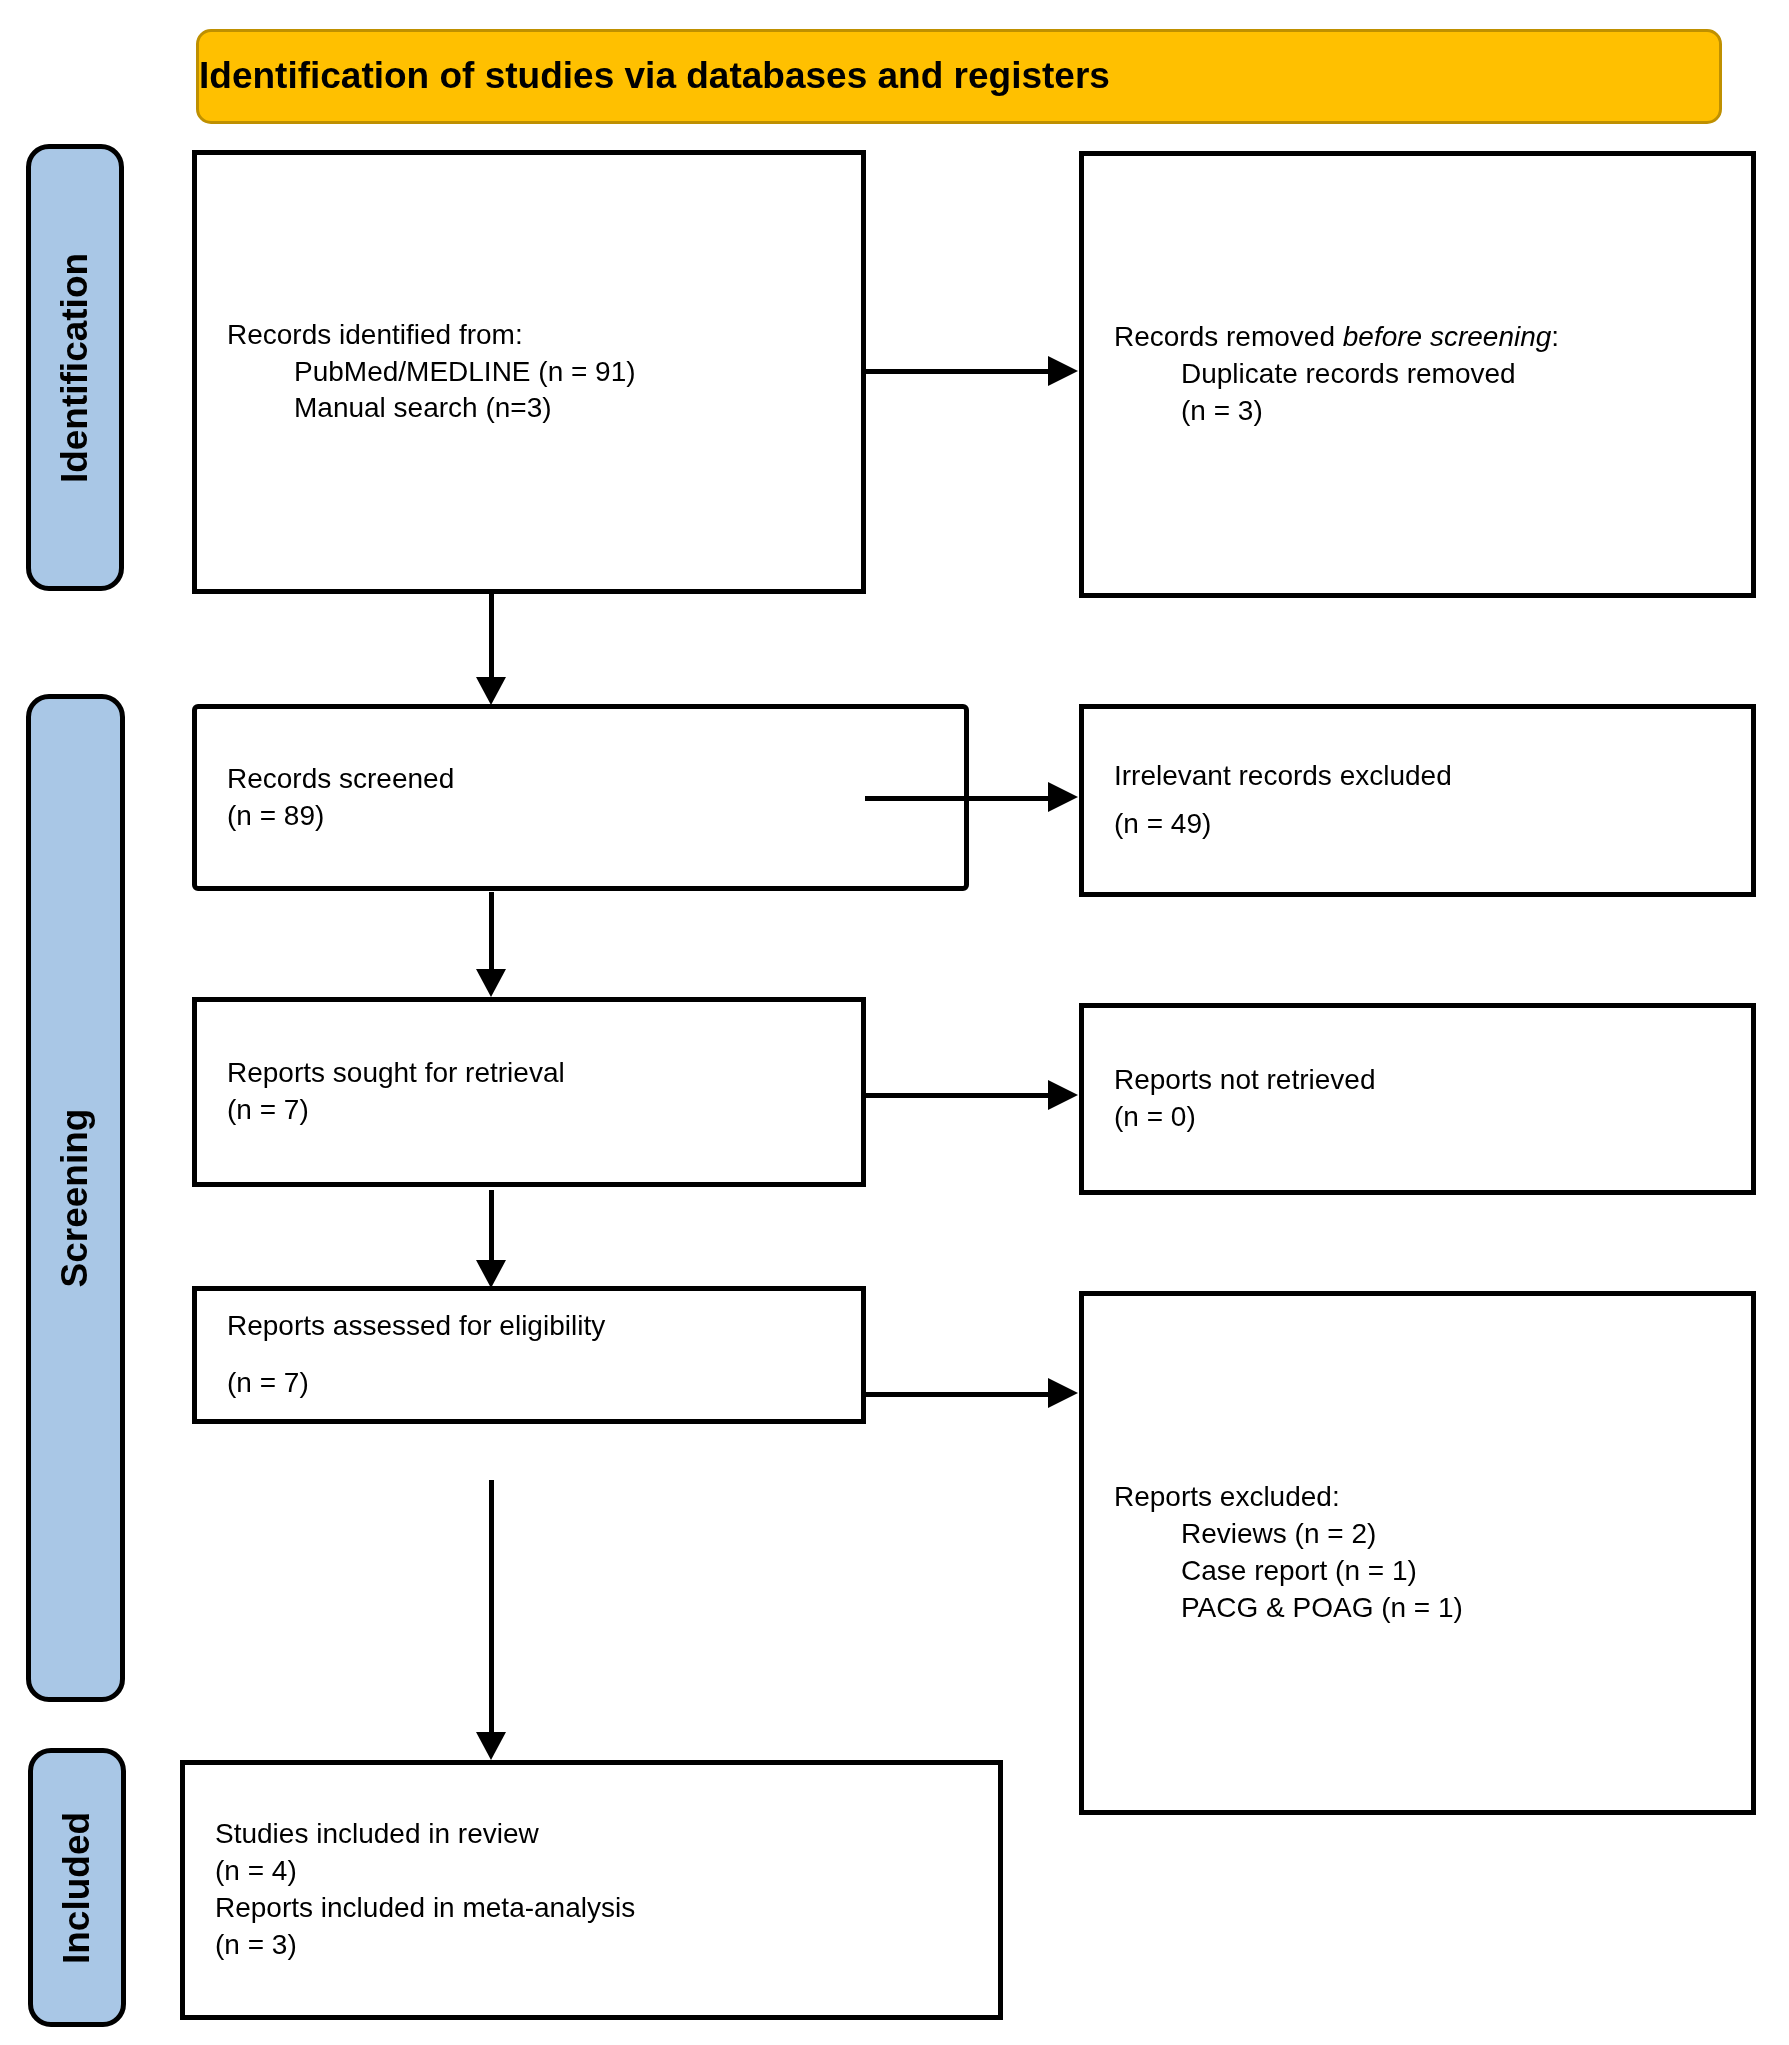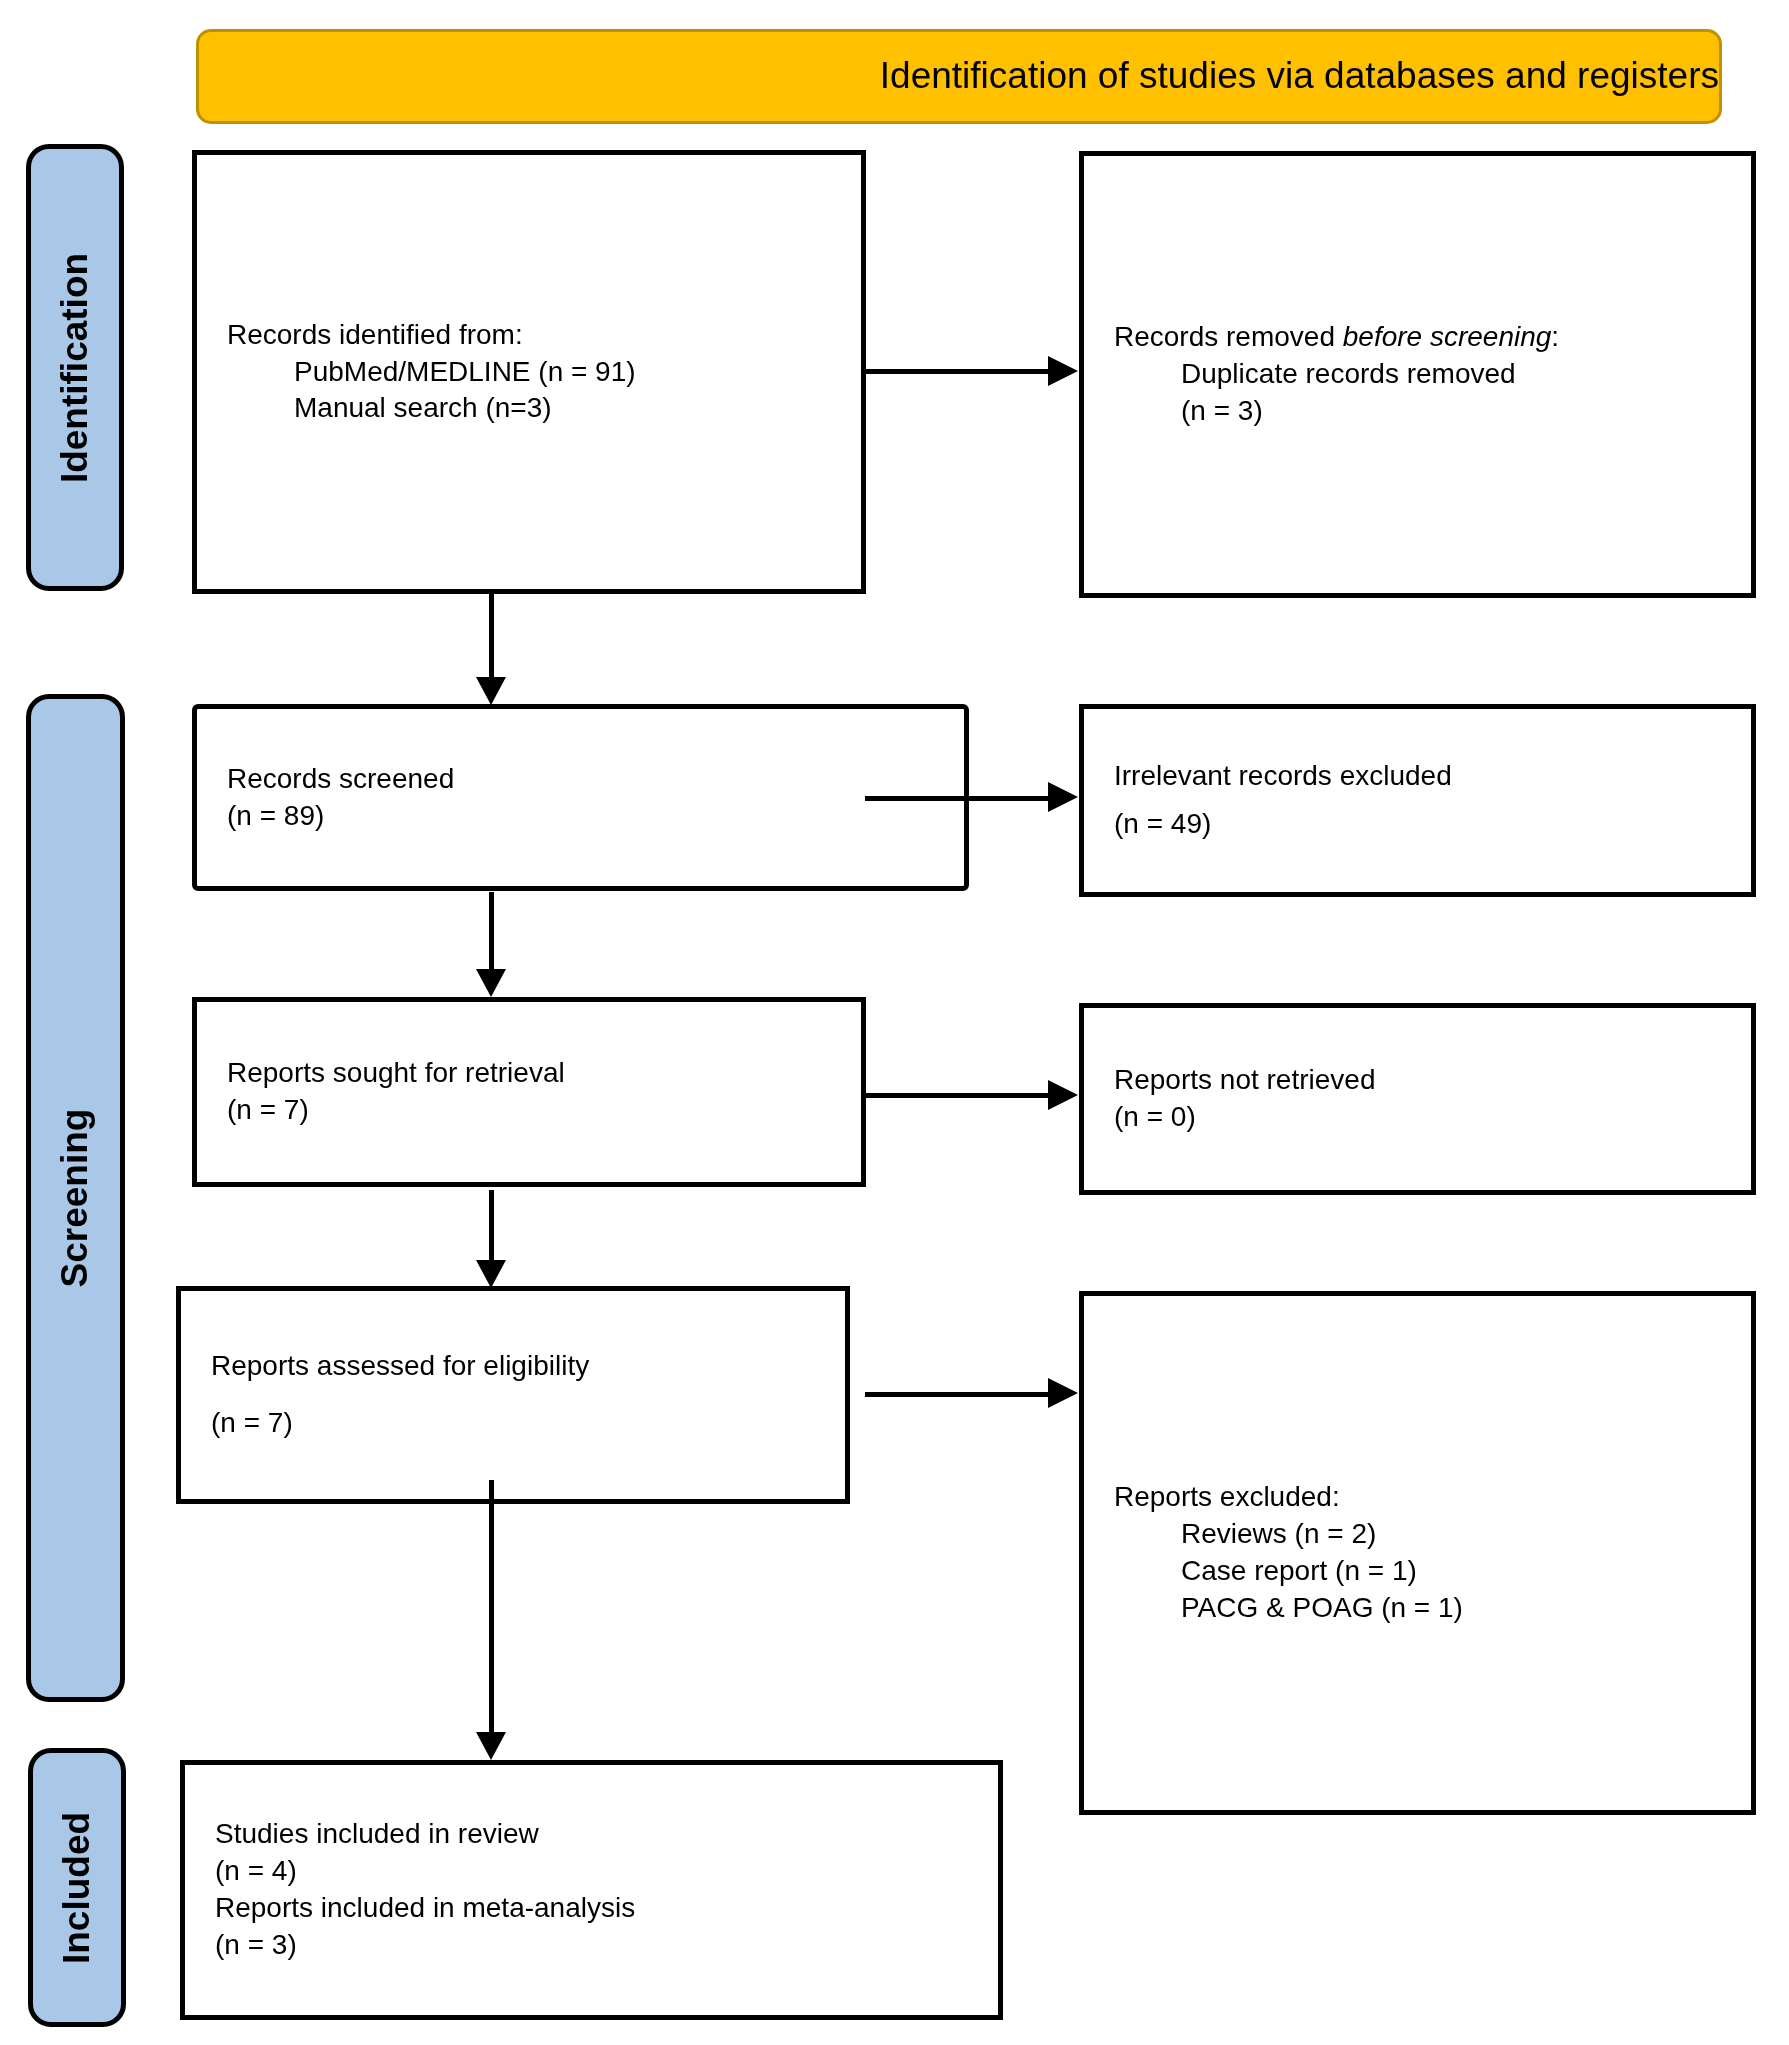--- a/index.html
+++ b/index.html
@@ -10,22 +10,22 @@
     font-family:"Liberation Sans", sans-serif;
     color:#000000;
   }
   
   .banner{
     position:absolute;left:196px;top:28.5px;width:1526px;height:95px;
     background:#FFC000;
     border:3.5px solid #BF9000;
     border-radius:15px;
     box-sizing:border-box;
-    display:flex;align-items:center;justify-content:flex-end;
-    font-size:37px;font-weight:normal;
+    display:flex;align-items:center;justify-content:flex-start;
+    font-size:37px;font-weight:bold;
   }
   
   .stage{
     position:absolute;
     background:#A9C7E6;
     border:5.2px solid #000000;
     border-radius:23px;
     box-sizing:border-box;
     display:flex;align-items:center;justify-content:center;
     overflow:hidden;
@@ -50,21 +50,21 @@
   }
   .box .line{white-space:nowrap;}
   .box .line.indent{margin-left:67px;}
   .box .line em{font-style:italic;}
   #box-records-identified{left:192px;top:150px;width:674px;height:444px;}
   #box-records-removed{left:1079px;top:151px;width:677px;height:447px;}
   #box-records-screened{left:192px;top:704px;width:777px;height:187px;border-radius:6px;}
   #box-irrelevant-excluded{left:1079px;top:704px;width:677px;height:193px;gap:11px;}
   #box-reports-sought{left:192px;top:997px;width:674px;height:190px;}
   #box-reports-not-retrieved{left:1079px;top:1003px;width:677px;height:192px;justify-content:center;}
-  #box-reports-assessed{left:176px;top:1286px;width:674px;height:218px;gap:20px;}
+  #box-reports-assessed{left:192px;top:1286px;width:674px;height:138px;gap:20px;}
   #box-reports-excluded{left:1079px;top:1291px;width:677px;height:524px;}
   #box-studies-included{left:180px;top:1760px;width:823px;height:260px;}
   
   .hline{position:absolute;height:4.6px;background:#000000;}
   .vline{position:absolute;width:4.6px;background:#000000;}
   .head-right{
     position:absolute;width:0;height:0;
     border-top:15.7px solid transparent;
     border-bottom:15.7px solid transparent;
     border-left:30px solid #000000;

